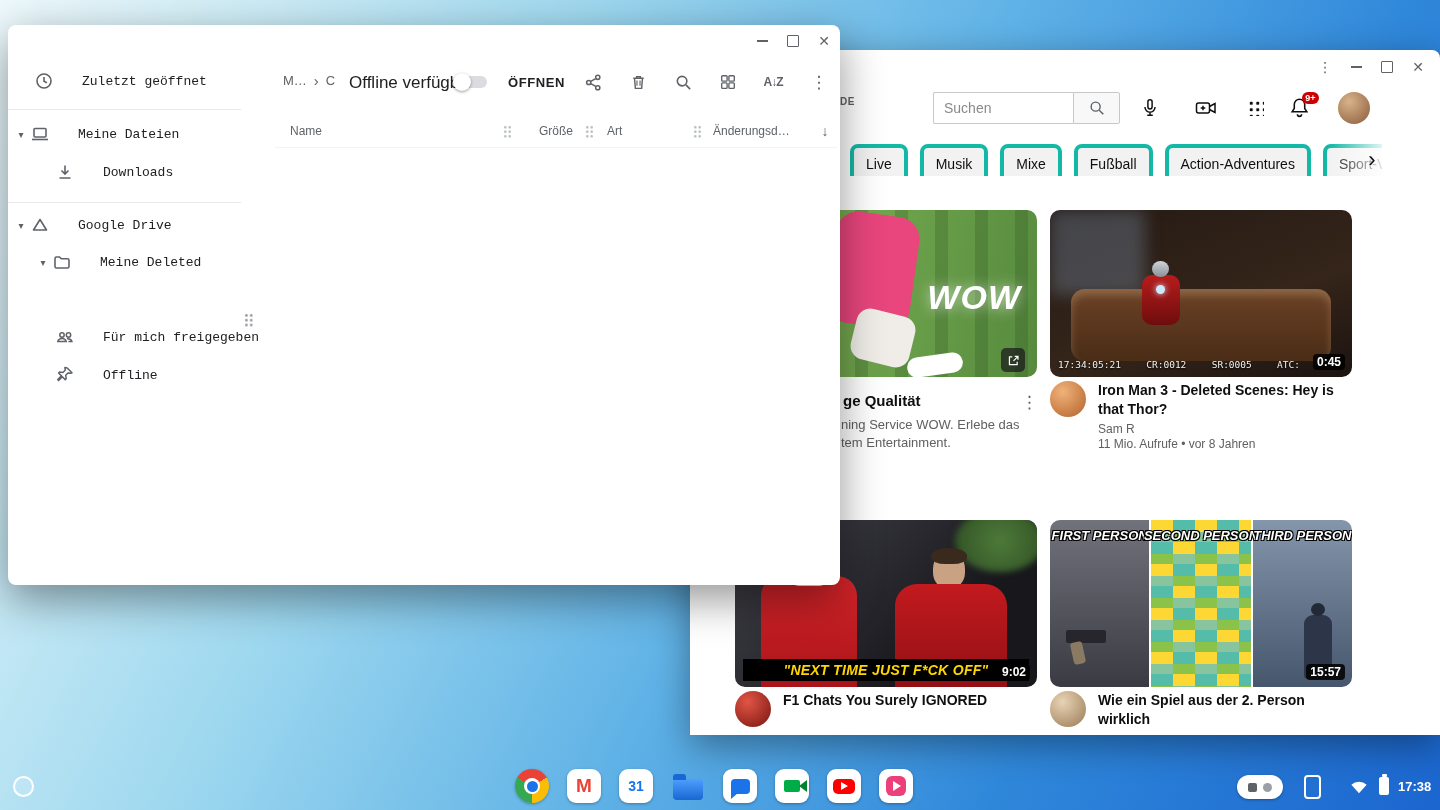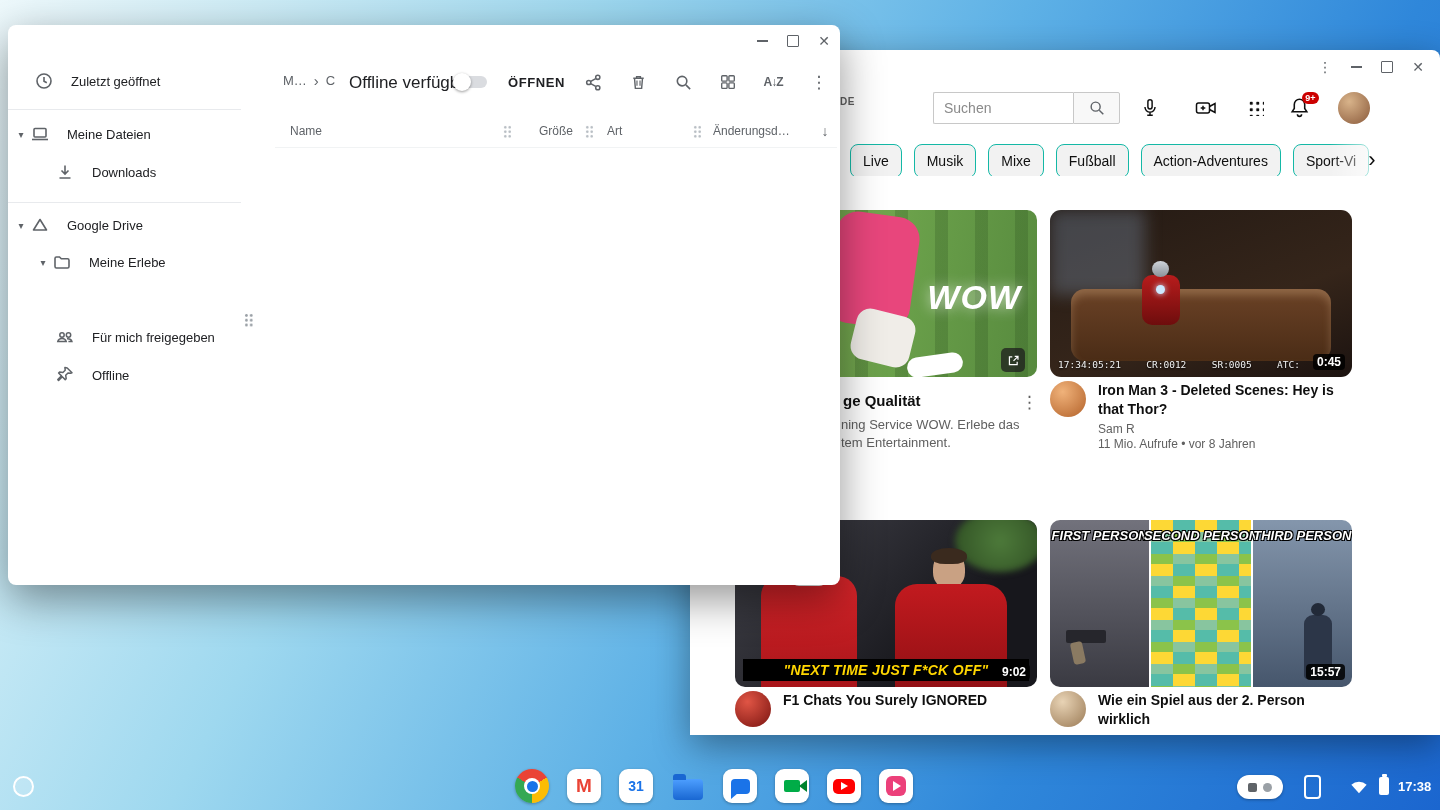--- a/index.html
+++ b/index.html
@@ -27,21 +27,21 @@
   .yt-searchwrap{position:absolute;left:243px;top:42px;display:flex;height:32px;}
   .yt-search{width:140px;height:32px;box-sizing:border-box;border:1px solid #c8c8c8;border-right:none;border-radius:2px 0 0 2px;padding:13px 10px;font-size:14px;color:#b91c1c;outline:none;font-family:"Liberation Sans",sans-serif;}
   .yt-search::placeholder{color:#8a8a8a;}
   .yt-searchbtn{width:47px;height:32px;border:1px solid #c8c8c8;background:#f8f8f8;border-radius:0 2px 2px 0;display:flex;align-items:center;justify-content:center;color:#5f6368;padding:0;}
   .yt-hicon{position:absolute;top:46px;width:24px;height:24px;display:flex;align-items:center;justify-content:center;}
   .grid-dots{width:16px;height:16px;background-image:radial-gradient(#0f0f0f 1.6px,transparent 1.9px);background-size:6.5px 6.5px;}
   .yt-bell{position:absolute;left:597px;top:45px;width:26px;height:26px;}
   .yt-badge{position:absolute;right:-6px;top:-3px;background:#c00;color:#fff;font-size:9px;font-weight:bold;border-radius:8px;padding:1.5px 3.5px;line-height:1;}
   .yt-avatar{position:absolute;left:648px;top:42px;width:32px;height:32px;border-radius:50%;background:radial-gradient(circle at 35% 30%,#d8b38a,#8a5a3b);}
   .yt-chips{position:absolute;left:160px;top:94px;width:532px;height:32px;display:flex;gap:12px;overflow:hidden;}
-  .chip{flex:none;height:32px;padding:0 12px;border-radius:8px;background:#f2f2f2;border:1px solid #14b8a6;display:inline-flex;align-items:center;font-size:14px;color:#0f0f0f;white-space:nowrap;}
+  .chip{flex:none;height:32px;padding:0 12px;border-radius:8px;background:#f2f2f2;border:4px solid #14b8a6;display:inline-flex;align-items:center;font-size:14px;color:#0f0f0f;white-space:nowrap;}
   .chip-fade{position:absolute;left:640px;top:88px;width:110px;height:44px;background:linear-gradient(90deg,rgba(255,255,255,0),#fff 55%);}
   .chip-arrow{position:absolute;left:666px;top:94px;width:32px;height:32px;display:flex;align-items:center;justify-content:center;font-size:22px;color:#0f0f0f;}
 
   .card{position:absolute;width:302px;}
   .thumb{position:relative;width:302px;height:167px;border-radius:10px;overflow:hidden;}
   .dur{position:absolute;right:7px;bottom:7px;background:rgba(0,0,0,.85);color:#fff;font-size:12px;font-weight:bold;padding:1px 4px;border-radius:4px;}
   .meta{display:flex;gap:12px;margin-top:4px;}
   .cavatar{flex:none;width:36px;height:36px;border-radius:50%;}
   .av-sam{background:radial-gradient(circle at 35% 30%,#f0b27a,#b3622a);}
   .av-f1{background:radial-gradient(circle at 35% 30%,#e05545,#7a1410);}
@@ -57,21 +57,21 @@
   .wow-jacket{position:absolute;left:96px;top:4px;width:84px;height:112px;background:#e8467c;border-radius:22px;transform:rotate(8deg);}
   .wow-pants{position:absolute;left:118px;top:102px;width:60px;height:52px;background:#f0ede8;border-radius:14px;transform:rotate(14deg);}
   .wow-shoe{position:absolute;left:172px;bottom:2px;width:56px;height:20px;background:#fff;border-radius:10px;transform:rotate(-8deg);}
   .wow-text{position:absolute;right:16px;top:68px;font-size:34px;font-weight:bold;font-style:italic;color:#fff;letter-spacing:1px;text-shadow:0 0 14px rgba(255,255,255,.65);}
   .ext{position:absolute;right:12px;bottom:5px;width:24px;height:24px;border-radius:5px;background:rgba(30,30,30,.75);display:flex;align-items:center;justify-content:center;}
   .m1-title{position:absolute;left:108px;top:182px;font-size:15px;font-weight:bold;color:#0f0f0f;}
   .m1-kebab{position:absolute;left:286px;top:182px;font-size:17px;color:#606060;}
   .m1-desc{position:absolute;left:106px;font-size:13px;color:#606060;}
 
   
-  .t-iron{background:linear-gradient(160deg,#241a14,#35251a 60%,#1c1310);border-radius:11px;}
+  .t-iron{background:linear-gradient(160deg,#241a14,#35251a 60%,#1c1310);}
   .iron-window{position:absolute;left:0;top:0;width:95px;height:85px;background:rgba(125,150,175,.35);filter:blur(8px);}
   .iron-couch{position:absolute;left:7%;bottom:16px;width:86%;height:72px;background:linear-gradient(#6b4226,#4a2c16);border-radius:14px;box-shadow:inset 0 6px 8px rgba(255,220,170,.25);}
   .iron-fig{position:absolute;left:92px;bottom:52px;width:38px;height:50px;background:linear-gradient(#b71c1c,#6e0d0d);border-radius:10px;}
   .iron-fig::before{content:"";position:absolute;left:10px;top:-14px;width:17px;height:16px;border-radius:50%;background:linear-gradient(#cfd4da,#8a9097);}
   .iron-fig::after{content:"";position:absolute;left:14px;top:10px;width:9px;height:9px;border-radius:50%;background:#cde9ff;box-shadow:0 0 6px #cde9ff;}
   .iron-ts{position:absolute;left:8px;right:52px;bottom:7px;display:flex;justify-content:space-between;font-family:"DejaVu Sans Mono",monospace;font-size:9.5px;color:#f2f2f2;text-shadow:0 1px 2px #000;}
 
   
   .t-f1{background:linear-gradient(135deg,#44444c,#17171c 70%);}
   .f1-plant{position:absolute;right:-8px;top:-10px;width:90px;height:62px;border-radius:50%;background:radial-gradient(circle,#4d7a3a,#2e4d22);filter:blur(3px);}
@@ -100,21 +100,21 @@
 
   
   #fileswin{position:absolute;left:8px;top:25px;width:832px;height:560px;background:#fff;border-radius:8px;
     box-shadow:0 14px 44px rgba(0,0,0,.42);color:#202124;}
   .fw-controls{position:absolute;top:8px;right:8px;display:flex;gap:15px;align-items:center;}
   .sd-item{position:absolute;left:0;height:38px;width:233px;display:flex;align-items:center;font-size:13px;color:#202124;cursor:default;}
   .sd-item.selected{background:#e8f0fe;border-radius:0 19px 19px 0;width:225px;color:#1967d2;font-weight:bold;}
   .sd-arrow{width:14px;text-align:center;font-size:10px;color:#5f6368;}
   .sd-icon{display:flex;color:#5f6368;}
   .selected .sd-icon{color:#1967d2;}
-  .sd-label{margin-left:17px;white-space:nowrap;}
+  .sd-label{margin-left:28px;white-space:nowrap;font-family:Liberation Mono, monospace;}
   .sd-divider{position:absolute;left:0;width:233px;height:1px;background:#e8eaed;}
   .dots{width:8px;height:13px;background-image:radial-gradient(#b6bcc2 1.1px,transparent 1.4px);background-size:4.5px 4.5px;flex:none;}
   .col-resize{position:absolute;left:236px;top:288px;width:9px;height:15px;background-image:radial-gradient(#9aa0a6 1.2px,transparent 1.5px);background-size:4.8px 4.8px;}
   .fw-tbicon{position:absolute;top:46px;width:22px;height:22px;display:flex;align-items:center;justify-content:center;color:#5f6368;}
   .crumb{font-size:13px;color:#5f6368;}
   .toggle{position:absolute;left:447px;top:51px;width:32px;height:12px;background:#dadce0;border-radius:7px;}
   .toggle-knob{position:absolute;left:-2px;top:-3px;width:18px;height:18px;border-radius:50%;background:#fff;box-shadow:0 1px 3px rgba(0,0,0,.4);}
   .open-btn{position:absolute;left:494px;top:46px;font-size:13px;font-weight:bold;letter-spacing:.6px;color:#202124;background:none;border:none;padding:4px 6px;font-family:"Liberation Sans",sans-serif;}
   .fw-table{position:absolute;left:267px;top:90px;width:562px;}
   .t-head{display:flex;align-items:center;height:32px;font-size:12px;color:#5f6368;border-bottom:1px solid #f1f3f4;}
@@ -357,21 +357,21 @@
       <span class="sd-label">Google Drive</span>
     </div>
 
     <div class="sd-item" style="top:218px;">
       <span class="sd-arrow" style="margin-left:28px;">▾</span>
       <span class="sd-icon" style="margin-left:2px;">
         <svg width="20" height="20" viewBox="0 0 20 20" fill="none" stroke="currentColor" stroke-width="1.6">
             <path d="M3 6.5c0-.8.6-1.5 1.4-1.5h3.1l1.8 1.8h6.3c.8 0 1.4.7 1.4 1.5v6.2c0 .8-.6 1.5-1.4 1.5H4.4c-.8 0-1.4-.7-1.4-1.5z"></path>
           </svg>
       </span>
-      <span class="sd-label">Meine Erlebe</span>
+      <span class="sd-label">Meine Deleted</span>
     </div>
 
 
     <div class="sd-item" style="top:293px;">
       <span class="sd-icon" style="margin-left:47px;">
         <svg width="20" height="20" viewBox="0 0 20 20" fill="none" stroke="currentColor" stroke-width="1.5">
             <circle cx="7" cy="8" r="2.2"></circle>
             <circle cx="13.5" cy="8" r="2.2"></circle>
             <path d="M2.8 14.5c.5-2 2.4-3 4.2-3s3.7 1 4.2 3zM12 11.8c1.8-.1 4.3.5 4.9 2.7h-3.5"></path>
           </svg>

